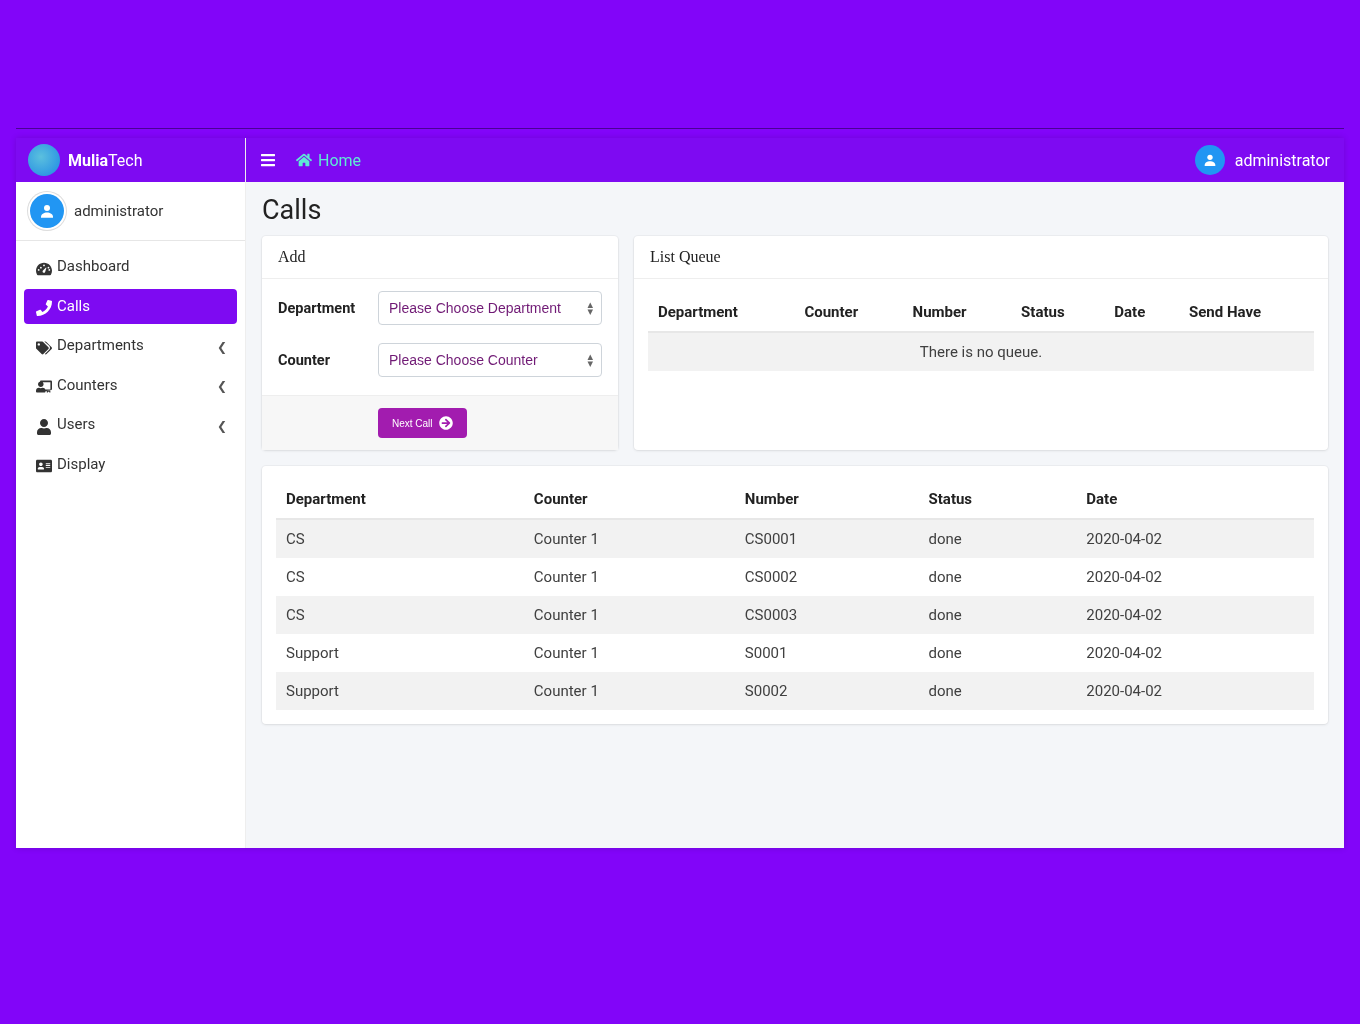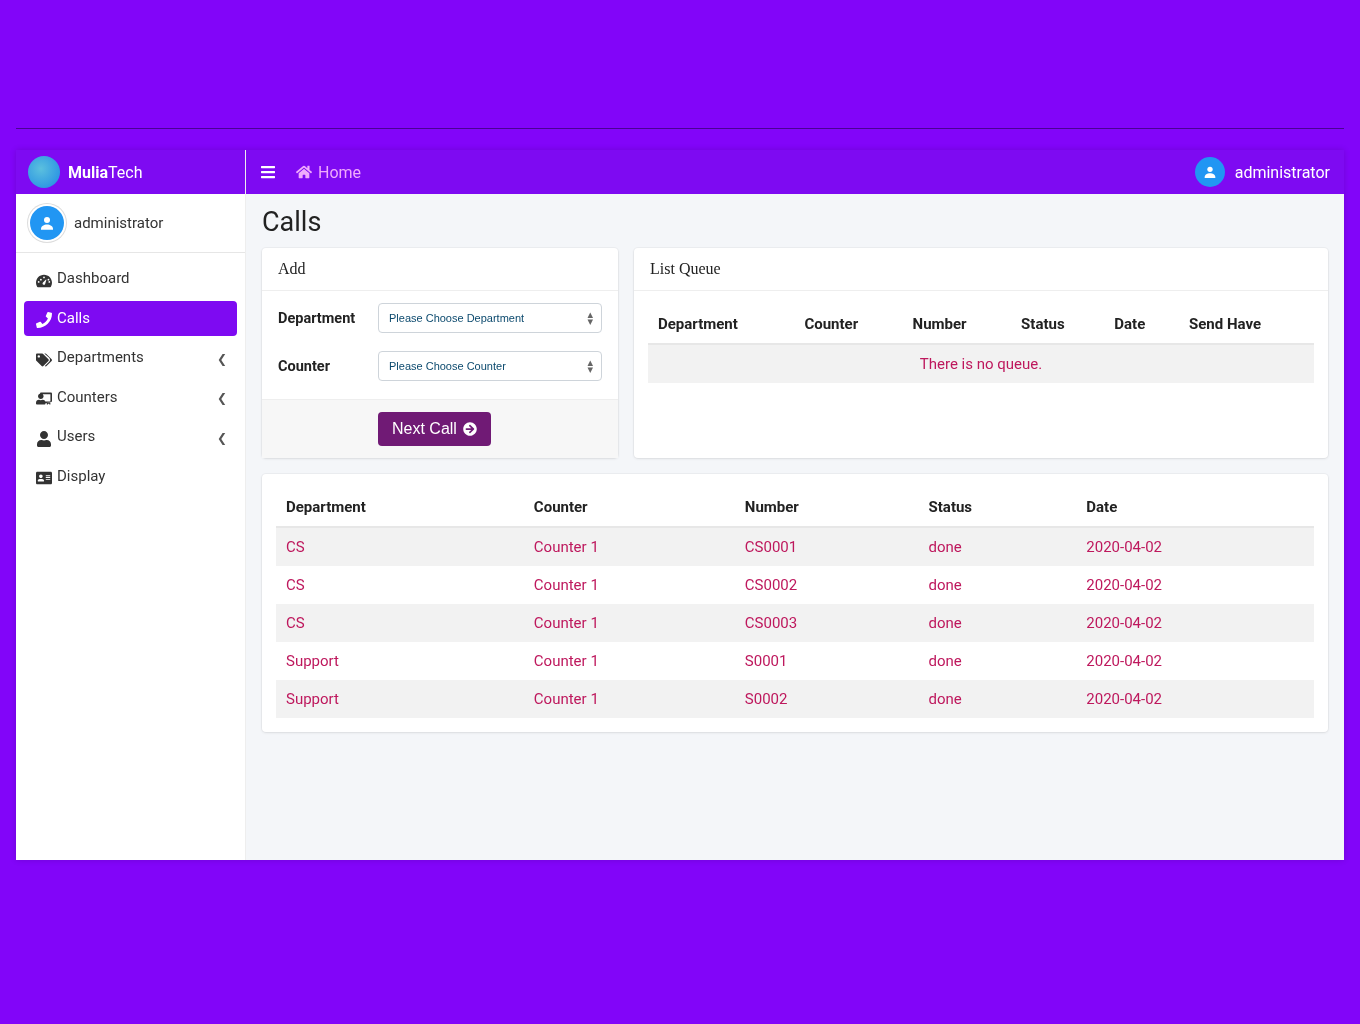--- a/index.html
+++ b/index.html
@@ -14,21 +14,21 @@
     position: absolute;
     top: 128px;
     left: 16px;
     width: 1328px;
     border: none;
     border-top: 1px solid #4a0293;
   }
   .app {
     position: absolute;
     left: 16px;
-    top: 150px;
+    top: 138px;
     width: 1328px;
     height: 710px;
     background: #fff;
     display: flex;
     flex-direction: row;
     box-shadow: 0 0 6px rgba(0,0,0,0.15);
   }
   
   .sidebar {
     width: 230px;
@@ -107,21 +107,21 @@
   }
   .topbar {
     height: 44px;
     background: #7e0af2;
     display: flex;
     align-items: center;
     padding: 0 14px;
     color: #fff;
   }
   .topbar .burger { margin-right: 20px; cursor: pointer; }
-  .topbar .home-link { display: flex; align-items: center; color: #f0abfc; text-decoration: none; }
+  .topbar .home-link { display: flex; align-items: center; color: #5eead4; text-decoration: none; }
   .topbar .home-link .icon { margin-right: 6px; }
   .topbar .spacer { flex: 1; }
   .topbar .top-user { display: flex; align-items: center; }
   .topbar .top-user .avatar { width: 30px; height: 30px; margin-right: 10px; box-shadow: none; }
   .content {
     padding: 12px 16px 20px 16px;
     overflow: auto;
   }
   .page-title { font-size: 27px; font-weight: 400; color: #222; margin-bottom: 10px; }
   .row { display: flex; gap: 16px; margin-bottom: 16px; align-items: stretch; }
@@ -144,22 +144,22 @@
   .card-body { padding: 12px 16px 0 16px; }
   .card-body-nopad { padding: 0; }
   .form-row { display: flex; align-items: center; margin-bottom: 18px; }
   .form-row label { width: 100px; font-weight: 700; font-size: 14.5px; color: #222; }
   .select-wrap { flex: 1; position: relative; }
   .select-wrap select {
     width: 100%;
     padding: 8px 28px 8px 10px;
     border: 1px solid #ced4da;
     border-radius: 4px;
-    font-size: 11px;
-    color: #0c4a6e;
+    font-size: 14px;
+    color: #701a75;
     background: #fff;
     appearance: none;
   }
   .select-arrows {
     position: absolute;
     right: 9px;
     top: 50%;
     transform: translateY(-50%);
     pointer-events: none;
     font-size: 11px;
@@ -167,47 +167,47 @@
     color: #666;
   }
   .card-footer {
     background: #f7f7f7;
     padding: 12px 16px;
     border-top: 1px solid #eee;
     display: flex;
   }
   .card-footer .pad-left { width: 100px; }
   .btn-primary {
-    background: #701a75;
+    background: #a21caf;
     color: #fff;
     border: none;
     border-radius: 4px;
     padding: 8px 14px;
-    font-size: 16px;
+    font-size: 10px;
     cursor: pointer;
     display: inline-flex;
     align-items: center;
     gap: 6px;
   }
   table.tbl {
     width: calc(100% - 28px);
     margin: 14px;
     border-collapse: collapse;
     font-size: 15px;
   }
   table.tbl th {
     text-align: left;
     font-weight: 700;
     padding: 10px 10px;
     border-bottom: 2px solid #e7e7e7;
     color: #222;
   }
   table.tbl td {
     padding: 10px 10px;
-    color: #be185d;
+    color: #404040;
   }
   table.tbl tbody tr:nth-child(odd) { background: #f2f2f2; }
   table.tbl.noqueue tbody tr td {
     text-align: center;
     background: #f2f2f2;
   }
   svg.ico { width: 16px; height: 16px; fill: currentColor; vertical-align: -2px; }
   svg.ico14 { width: 14px; height: 14px; fill: currentColor; }
 </style>
 </head>

